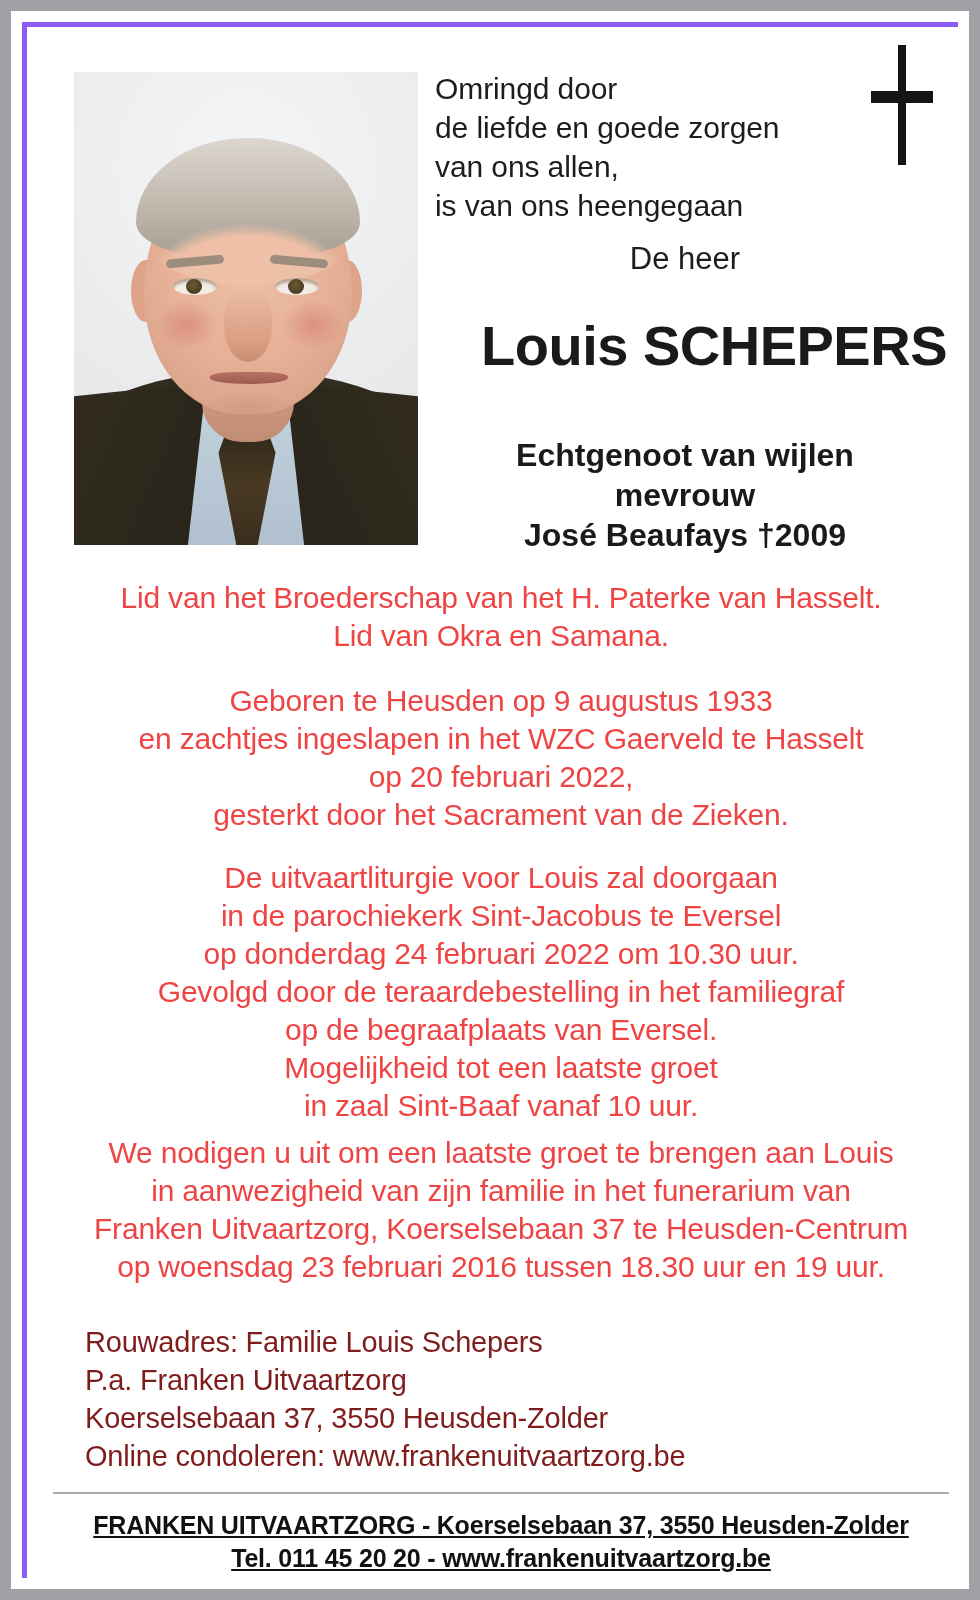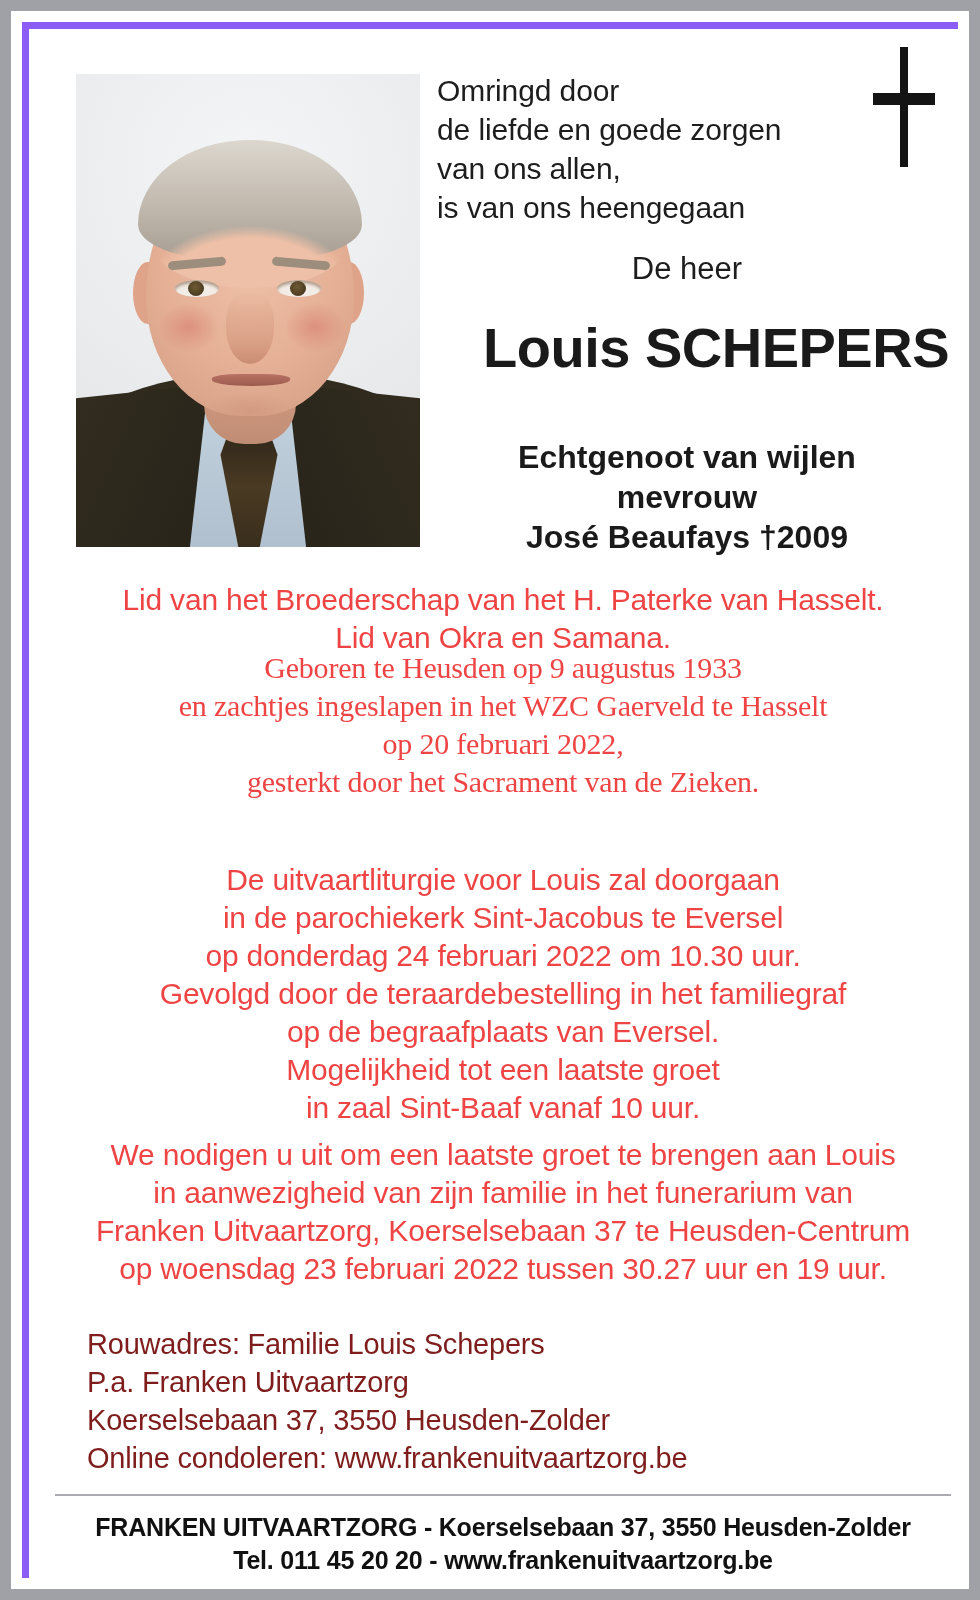--- a/index.html
+++ b/index.html
@@ -23,21 +23,21 @@
     background: #ffffff;
     border: 11px solid #9fa1a6;
     overflow: hidden;
   }
   #inner-frame {
     position: absolute;
     left: 11px;
     top: 11px;
     right: 11px;
     bottom: 11px;
-    border: 7px solid #8b5cf6;
+    border: 5px solid #8b5cf6;
     box-sizing: border-box;
     background: #ffffff;
   }
   #content {
     position: absolute;
     left: 0; top: 0;
     width: 948px;
     height: 1568px;
     box-sizing: border-box;
     background: #ffffff;
@@ -221,21 +221,21 @@
     width: 400px;
     font-size: 30px;
     line-height: 39px;
     color: #1d1d1d;
     text-align: left;
     letter-spacing: -0.1px;
   }
   .de-heer {
     position: absolute;
     left: 408px;
-    top: 222px;
+    top: 214px;
     width: 500px;
     text-align: center;
     font-size: 31px;
     color: #1d1d1d;
   }
   .name {
     position: absolute;
     left: 400px;
     top: 286px;
     width: 520px;
@@ -262,21 +262,21 @@
     position: absolute;
     left: 24px;
     width: 900px;
     text-align: center;
     color: #ef4444;
     font-size: 30px;
     line-height: 38px;
     letter-spacing: -0.2px;
   }
   #block-membership { top: 552px; }
-  #block-birth      { top: 620px; font-family: Liberation Serif, serif; }
+  #block-birth      { top: 655px; }
   #block-liturgy    { top: 832px; }
   #block-invite     { top: 1107px; }
 
   #block-address {
     position: absolute;
     left: 58px;
     top: 1296px;
     width: 860px;
     text-align: left;
     color: #7f1d1d;
@@ -372,27 +372,27 @@
 in de parochiekerk Sint-Jacobus te Eversel
 op donderdag 24 februari 2022 om 10.30 uur.
 Gevolgd door de teraardebestelling in het familiegraf
 op de begraafplaats van Eversel.
 Mogelijkheid tot een laatste groet
 in zaal Sint-Baaf vanaf 10 uur.</div>
 
       <div class="body-block" id="block-invite" style="white-space: pre-line;">We nodigen u uit om een laatste groet te brengen aan Louis
 in aanwezigheid van zijn familie in het funerarium van
 Franken Uitvaartzorg, Koerselsebaan 37 te Heusden-Centrum
-op woensdag 23 februari 2022 tussen 30.27 uur en 19 uur.</div>
+op woensdag 23 februari 2016 tussen 18.30 uur en 19 uur.</div>
 
       <div id="block-address" style="white-space: pre-line;">Rouwadres: Familie Louis Schepers
 P.a. Franken Uitvaartzorg
 Koerselsebaan 37, 3550 Heusden-Zolder
 Online condoleren: www.frankenuitvaartzorg.be</div>
 
       <div id="divider"></div>
 
-      <div id="footer" style="white-space: pre-line;">FRANKEN UITVAARTZORG - Koerselsebaan 37, 3550 Heusden-Zolder
+      <div id="footer" style="white-space: pre-line; text-decoration: underline;">FRANKEN UITVAARTZORG - Koerselsebaan 37, 3550 Heusden-Zolder
 Tel. 011 45 20 20 - www.frankenuitvaartzorg.be</div>
 
     </div>
   </div>
 </div>
 
 </body></html>

